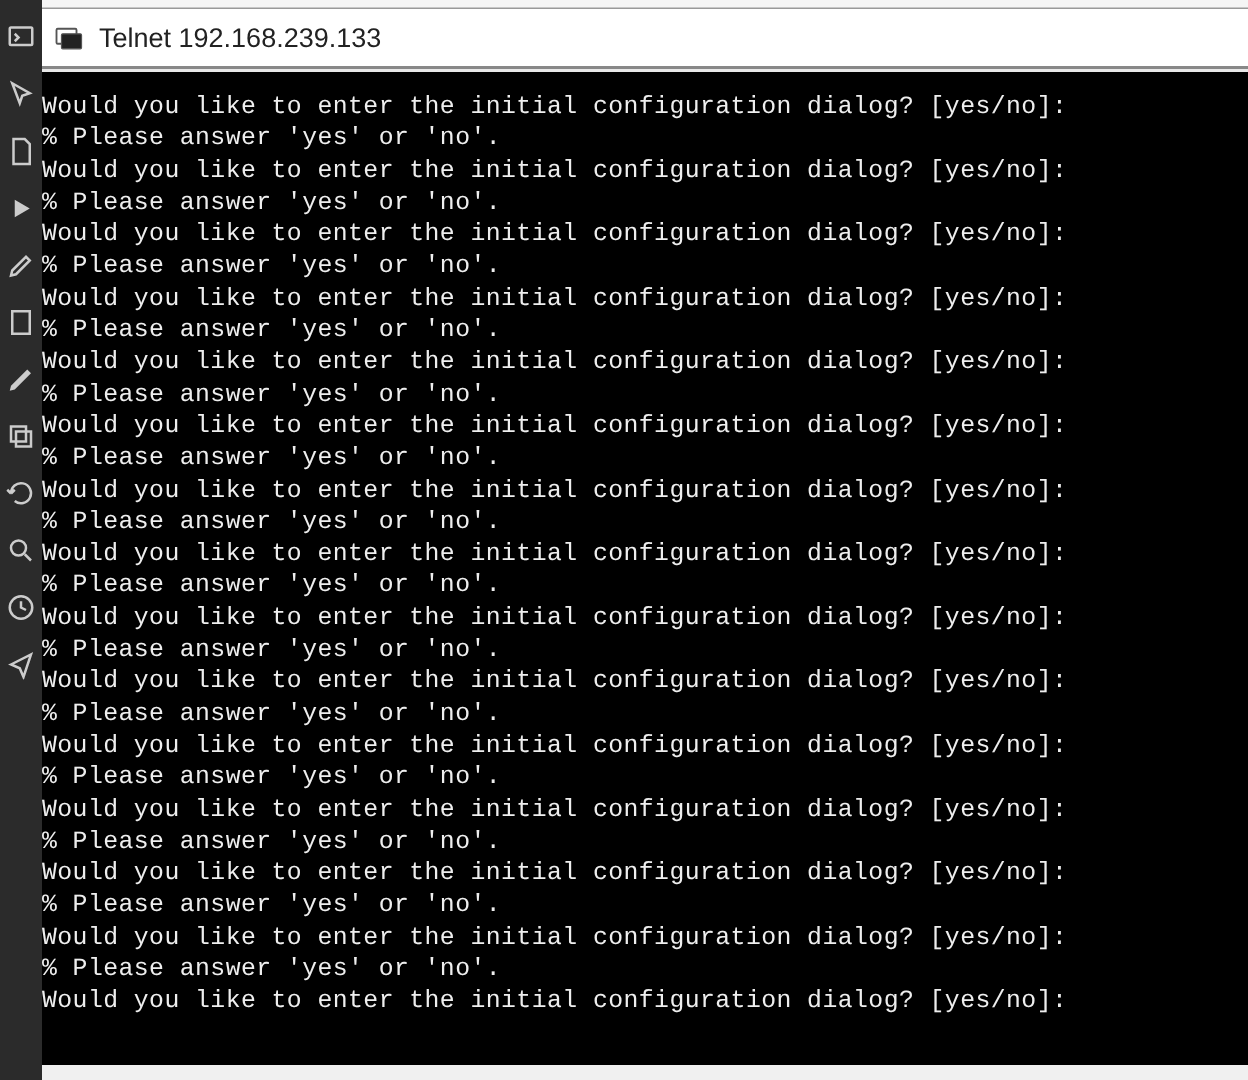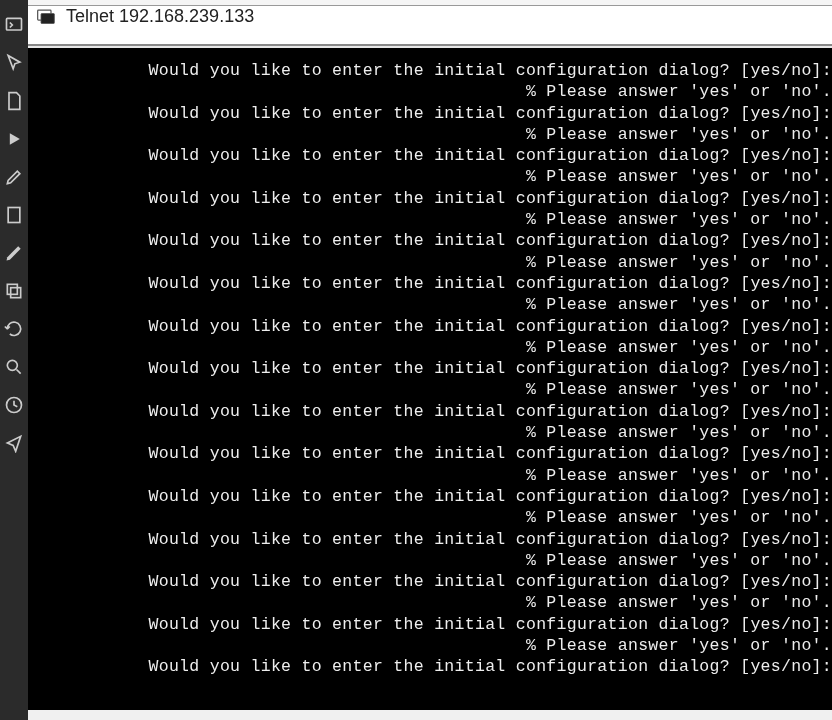--- a/index.html
+++ b/index.html
@@ -45,20 +45,21 @@
     }
     .titlebar {
       position: absolute;
       left: 28px;
       top: 6px;
       right: 0;
       height: 40px;
       background: #ffffff;
       border-bottom: 2px solid #888;
       display: flex;
+      align-items: center;
       padding-left: 8px;
       gap: 10px;
     }
     .window-icon {
       width: 20px;
       height: 20px;
     }
     .window-title {
       font-size: 18px;
       color: #222;
@@ -73,21 +74,21 @@
       background: #000000;
       color: #eeeeee;
       font-family: "Courier New", monospace;
       font-size: 16.5px;
       line-height: 21.3px;
       padding: 12px 0 0 0;
       letter-spacing: 0.3px;
       white-space: pre;
       overflow: hidden;
     }
-    .term-line { display: block; text-align: right; }
+    .term-line { display: block; }
     .bottom-strip {
       position: absolute;
       left: 28px;
       bottom: 0;
       right: 0;
       height: 10px;
       background: #f0f0f0;
     }
   </style>
 </head>

